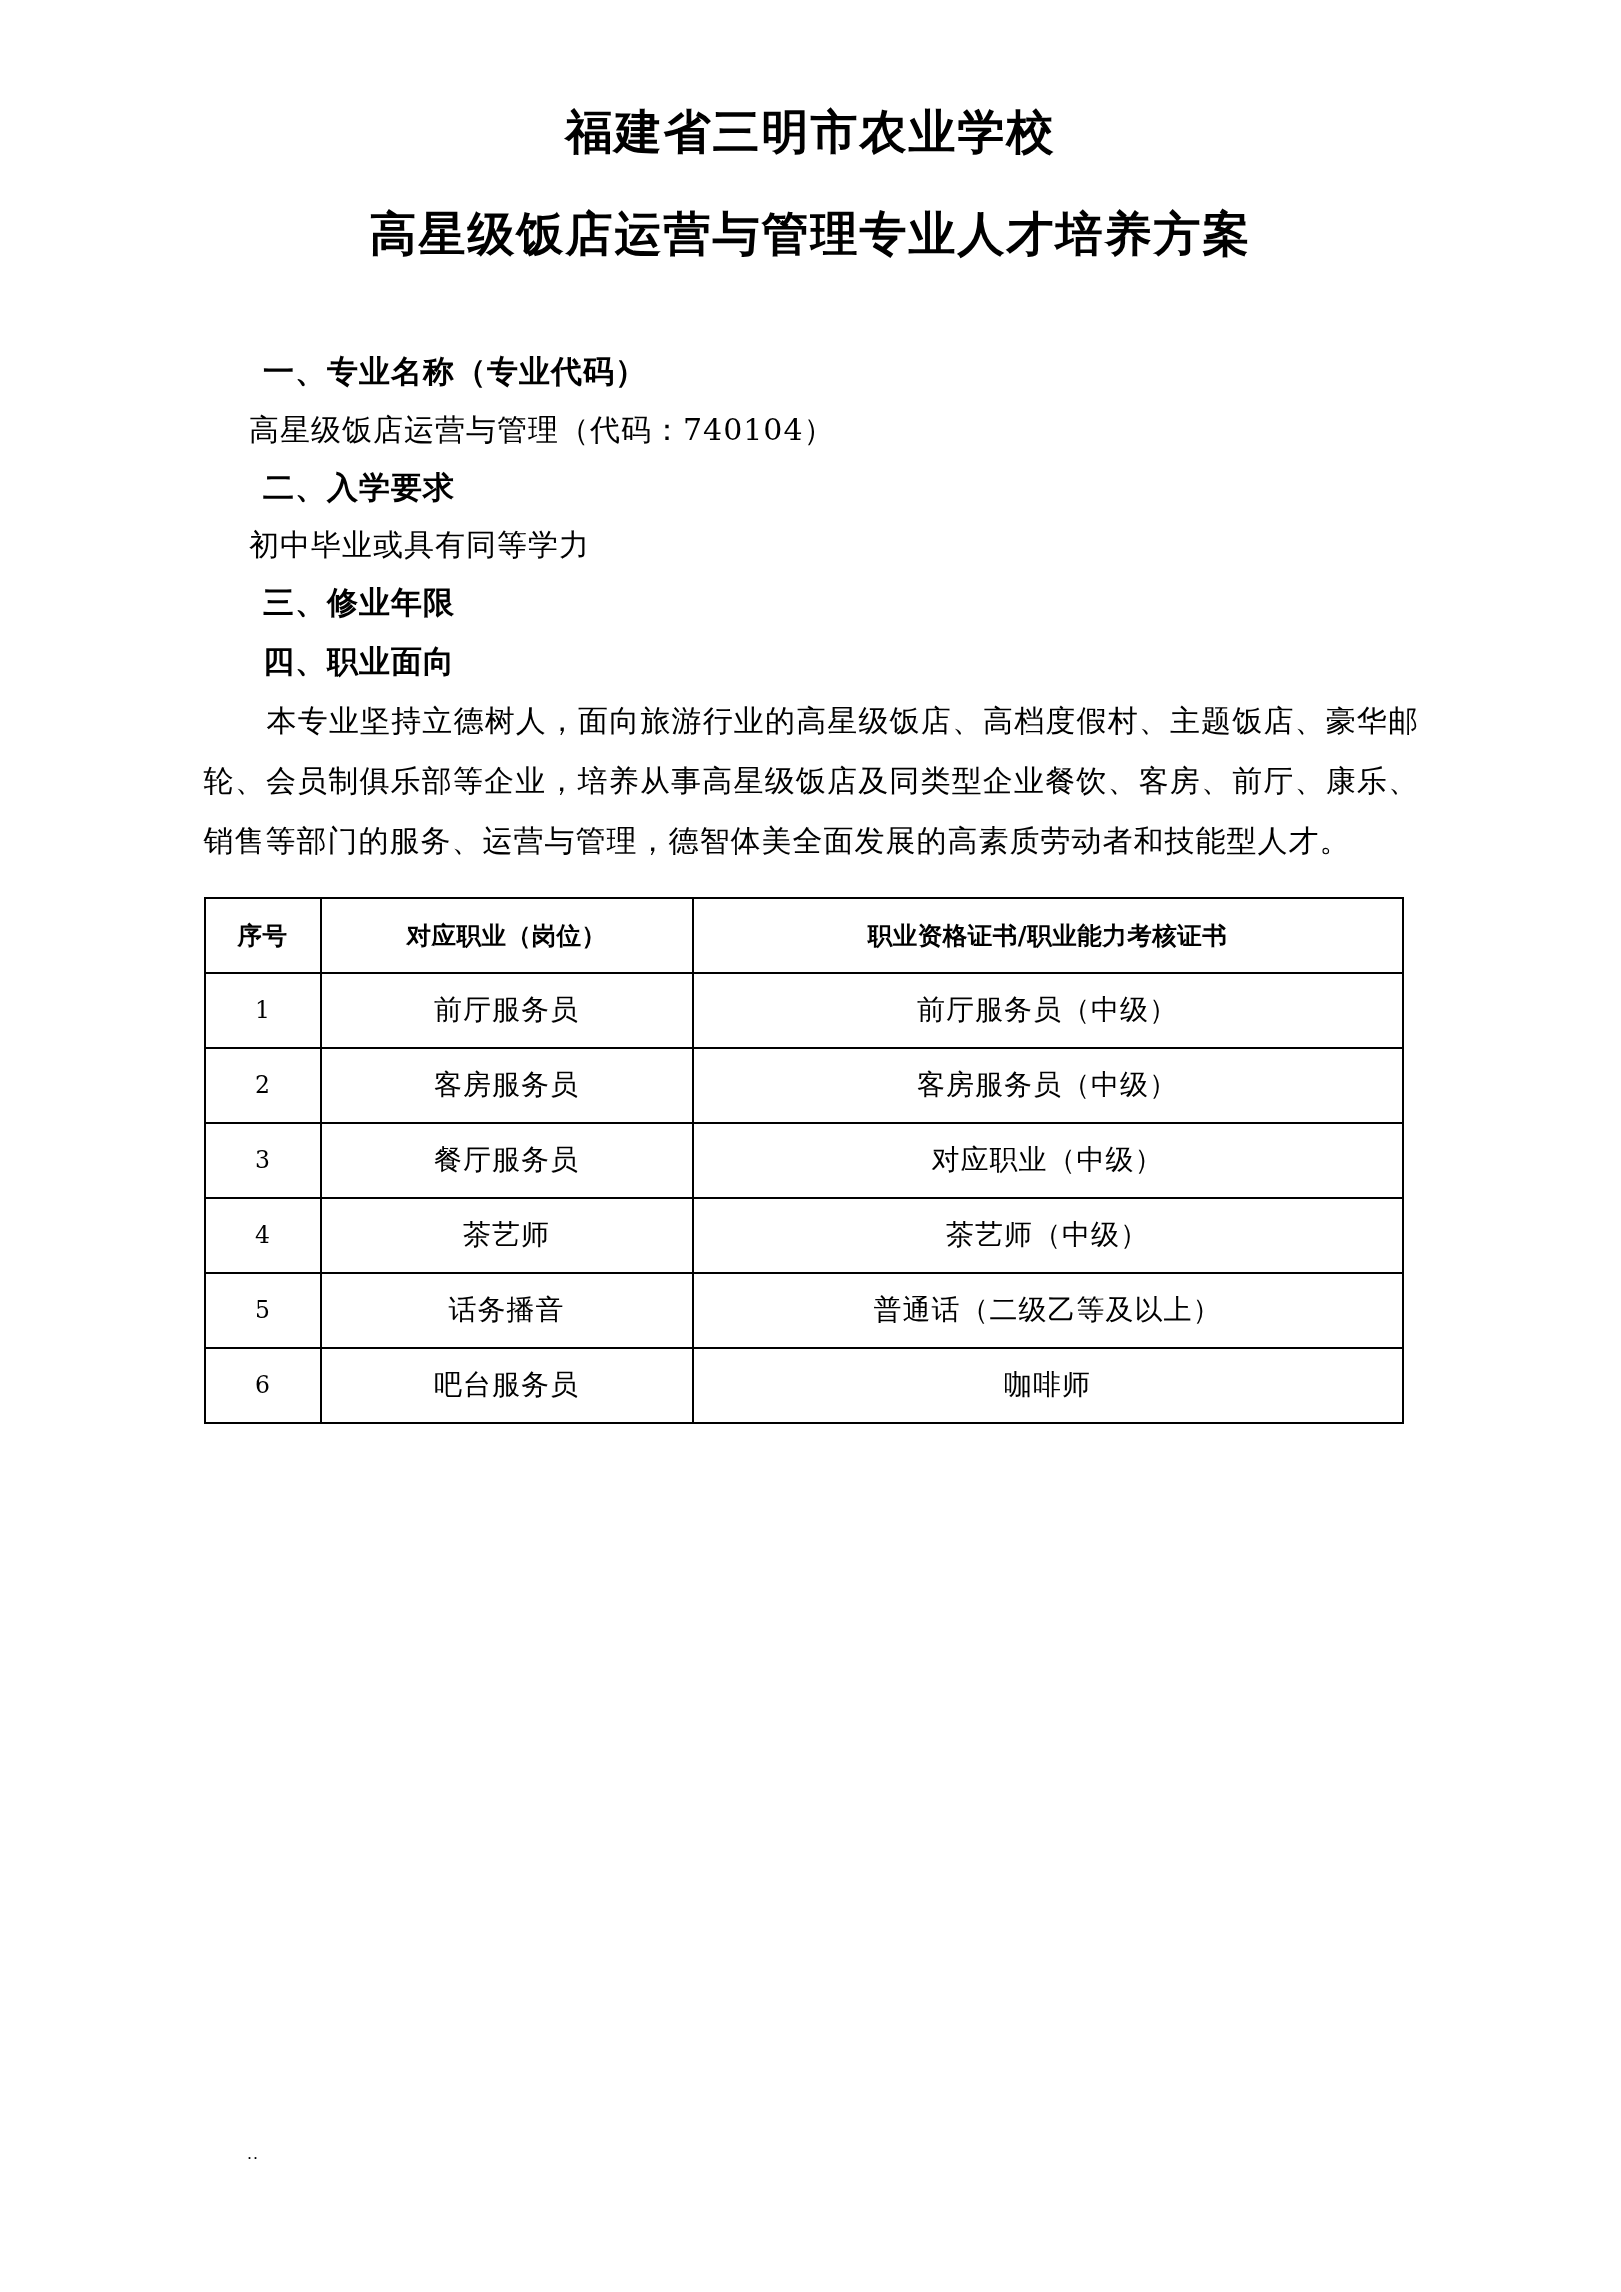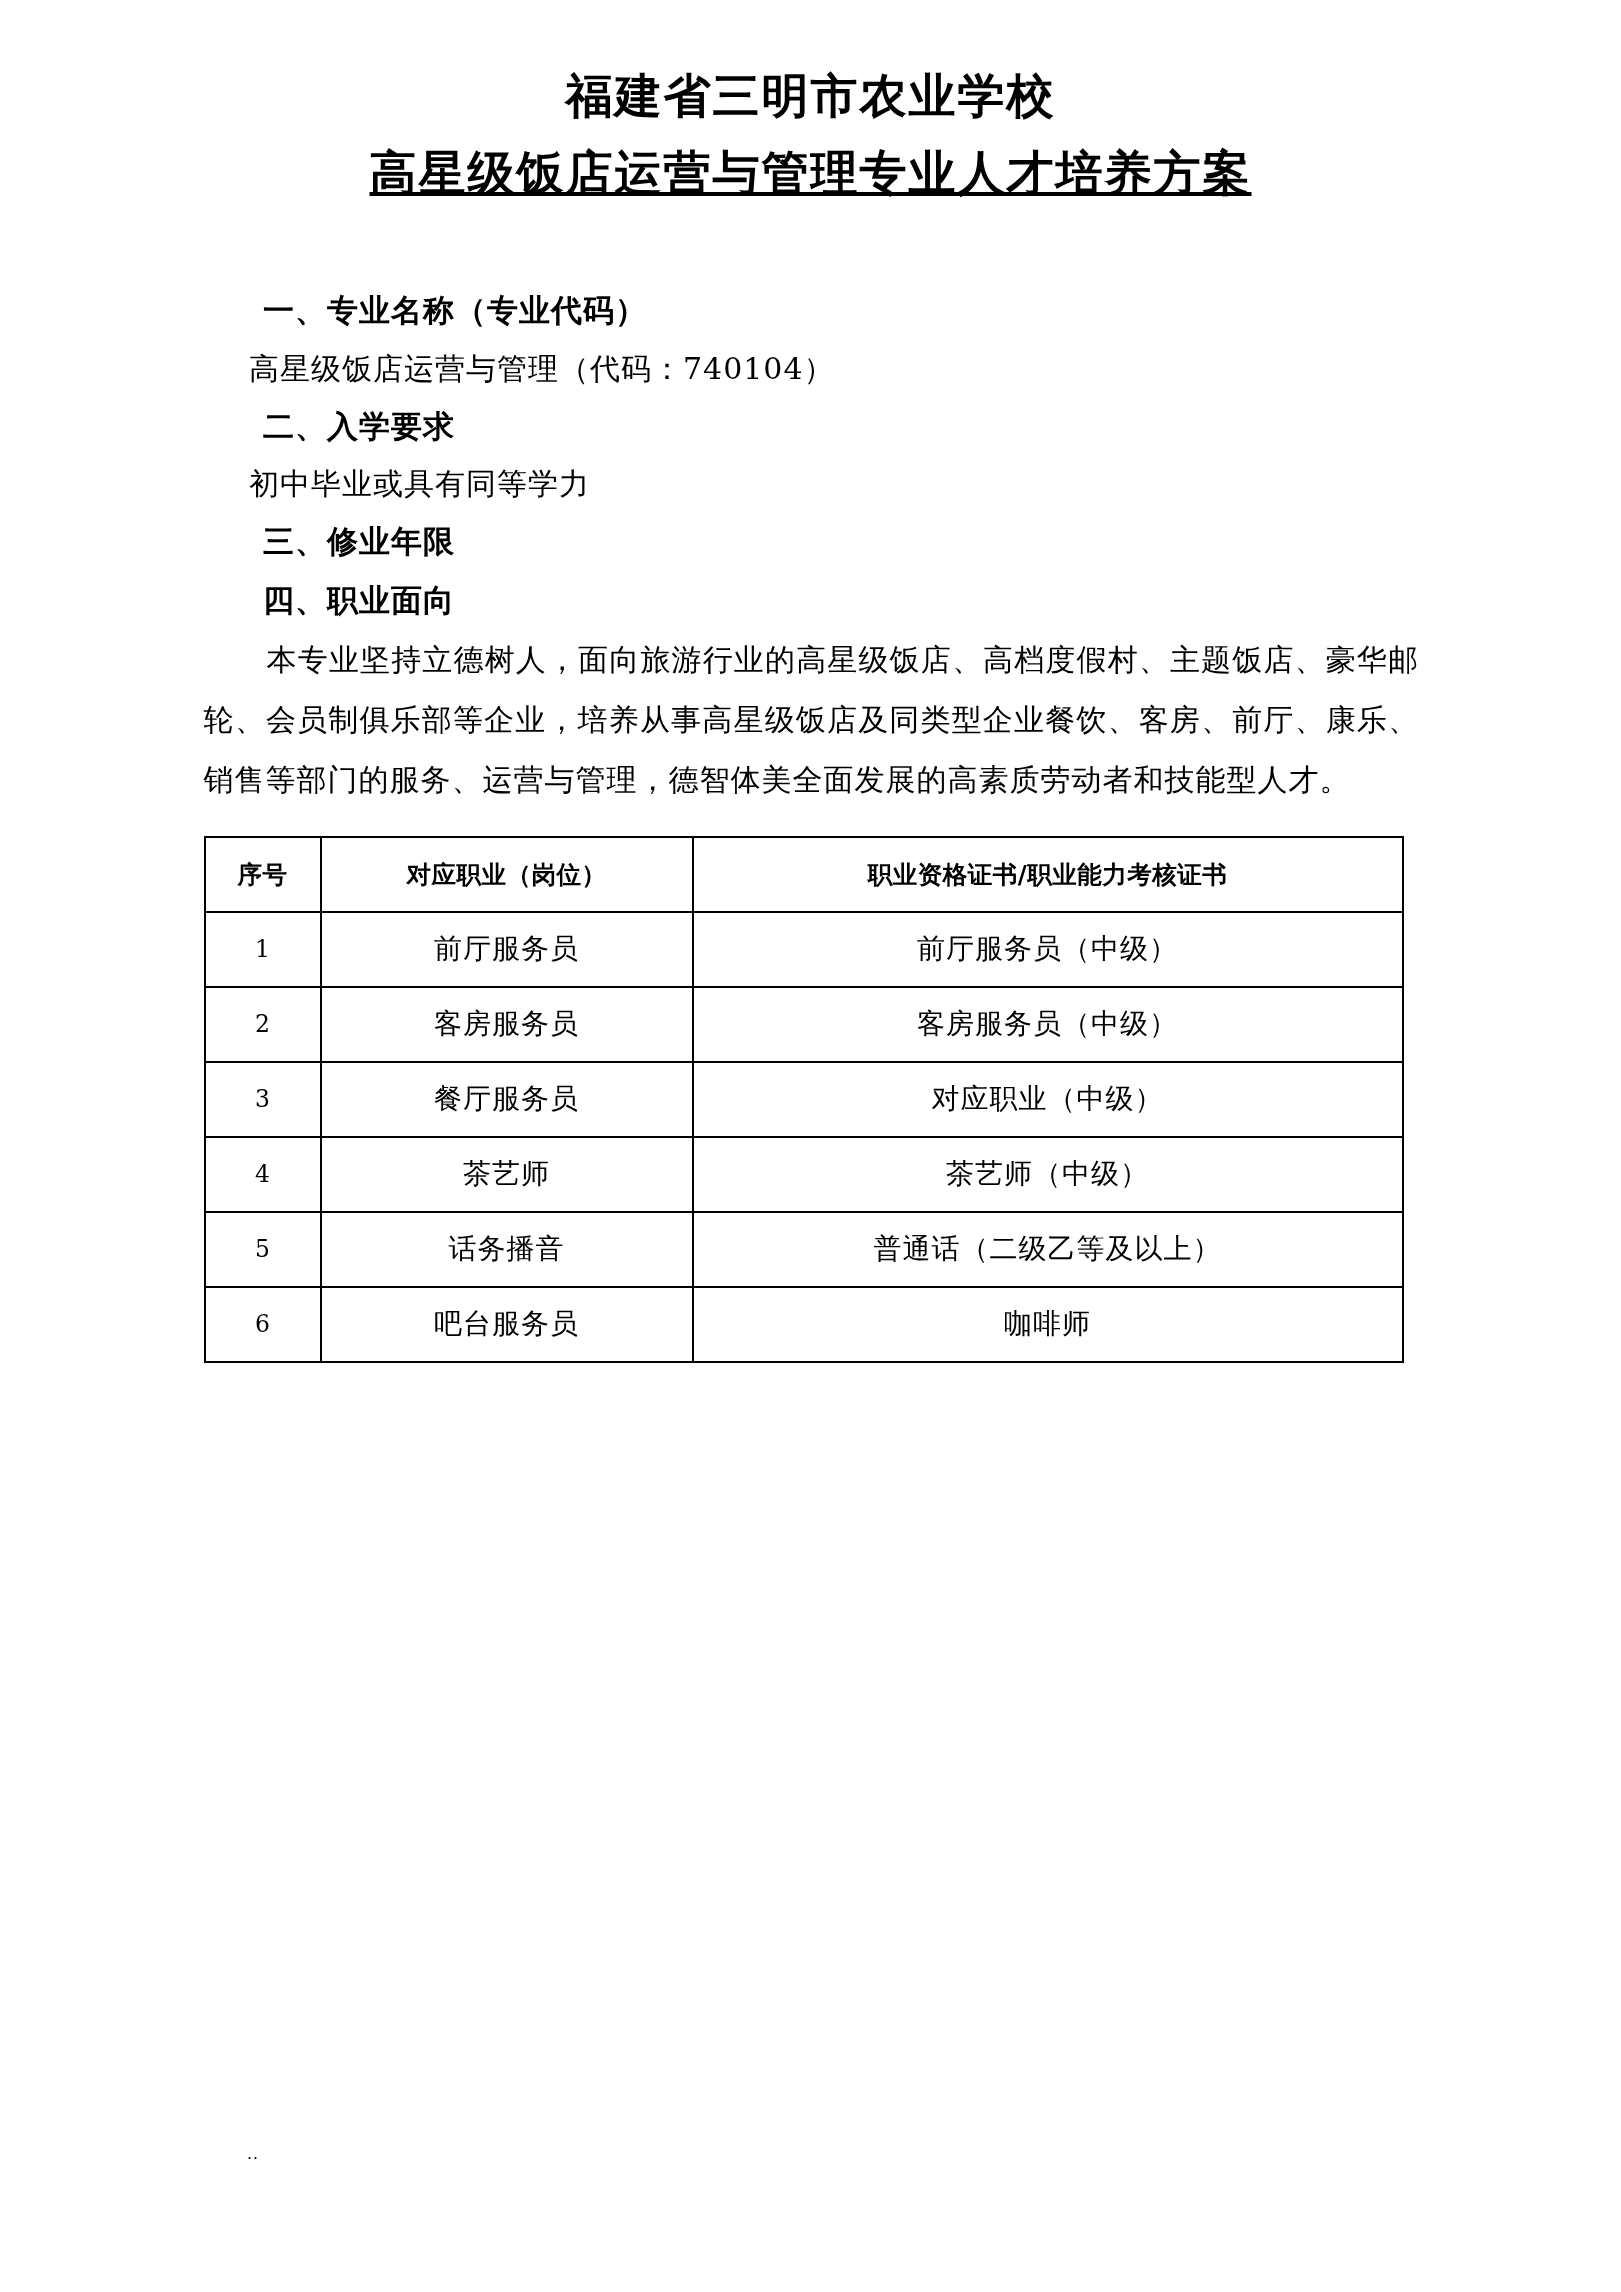--- a/index.html
+++ b/index.html
@@ -12,33 +12,33 @@
     height: 2293px;
     font-family: "DejaVu Serif", "Liberation Serif", serif;
     color: #000000;
     position: relative;
     overflow: hidden;
   }
   .page {
     width: 1621px;
     height: 2279px;
     box-sizing: border-box;
-    padding: 60px 186px 59px 186px;
+    padding: 96px 186px 59px 186px;
     position: relative;
   }
   .doc-title {
     text-align: center;
     font-family: "DejaVu Serif", "Liberation Serif", serif;
     font-weight: bold;
     font-size: 47px;
     line-height: 1.55;
     letter-spacing: 2px;
   }
   .doc-title .line1 { display: block; }
-  .doc-title .line2 { display: block; margin-top: 4px; text-decoration: underline; }
+  .doc-title .line2 { display: block; margin-top: 29px; }
 
   .spacer-after-title { height: 71px; }
 
   .section-heading {
     font-family: "DejaVu Sans", "Liberation Sans", sans-serif;
     font-weight: bold;
     font-size: 31px;
     line-height: 1.9;
     margin-left: 77px;
     letter-spacing: 1px;

